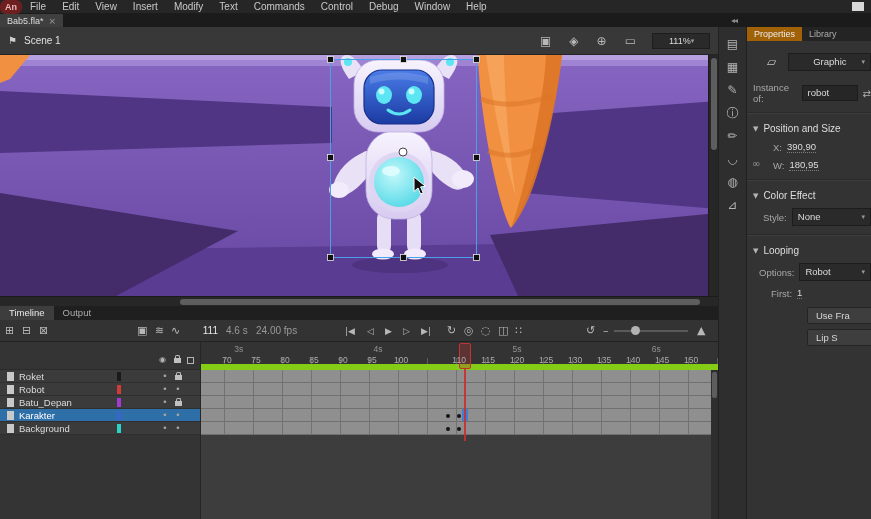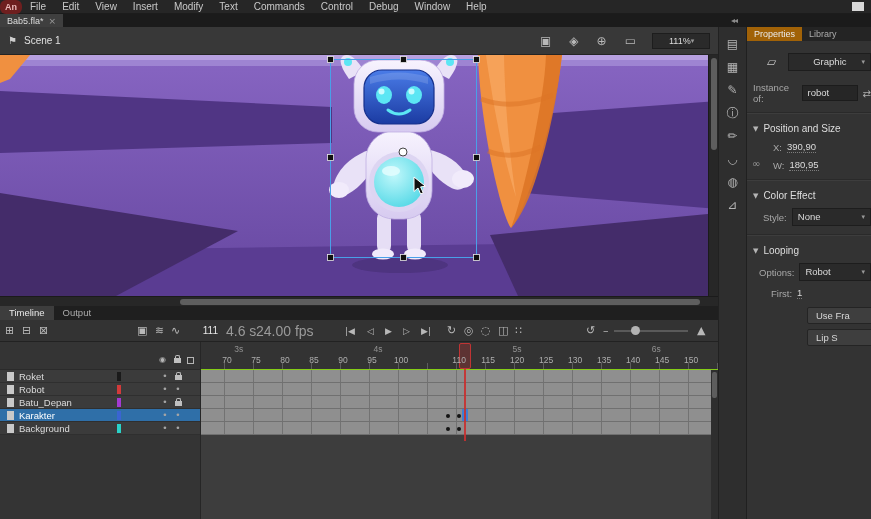--- a/index.html
+++ b/index.html
@@ -64,21 +64,21 @@
 
   
   #timeline { position:absolute; left:0; top:306px; width:718px; height:213px; background:#4c1d95; }
   #tl-tabs { height:14px; background:#1f1f1f; display:flex; }
   .tl-tab { padding:0 9px; line-height:14px; font-size:9.5px; color:#ababab; }
   .tl-tab.active { background:#3d3d3d; color:#eaeaea; }
   #tl-controls { position:relative; height:22px; background:#333333; border-bottom:1px solid #222; }
   .tlc { position:absolute; top:0; line-height:22px; color:#b8b8b8; font-size:11px; text-align:center; font-family:"DejaVu Sans", sans-serif; }
   .tlc.small { font-size:9px; }
   .tlc.num { color:#e8e8e8; font-size:10px; font-family:"Liberation Sans", sans-serif; }
-  .tlc.dim { color:#9a9a9a; font-size:14px; font-family:"Liberation Sans", sans-serif; }
+  .tlc.dim { color:#9a9a9a; font-size:10px; font-family:"Liberation Sans", sans-serif; }
   #zoom-track { position:absolute; left:614px; top:10px; width:74px; height:2px; background:#5a5a5a; }
   #zoom-knob { position:absolute; left:631px; top:6px; width:9px; height:9px; border-radius:50%; background:#b2b2b2; }
 
   #tl-main { position:absolute; left:0; top:36px; right:0; bottom:0; }
   #layers-panel { position:absolute; left:0; top:0; width:200px; bottom:0; background:#343434; }
   #layers-header { position:relative; height:28px; border-bottom:1px solid #2a2a2a; }
   .hdr-ic { position:absolute; top:13px; color:#b5b5b5; font-size:8px; }
   .outline-box { position:absolute; left:187px; top:15px; width:7px; height:7px; border:1px solid #b5b5b5; }
   #layer-list .layer-row { position:relative; height:13px; background:#3b3b3b; border-bottom:1px solid #2f2f2f; display:flex; align-items:center; }
   #layer-list .layer-row.selected { background:#2f6fa8; }
@@ -86,21 +86,21 @@
   .layer-name { font-size:9.5px; color:#dcdcdc; white-space:nowrap; }
   .layer-row.selected .layer-name { color:#ffffff; }
   .layer-swatch { position:absolute; left:117px; top:2px; width:4px; height:9px; }
   .dot { position:absolute; width:10px; text-align:center; color:#a5a5a5; font-size:9px; top:0; line-height:13px; }
   .eye-dot { left:160px; }
   .lock-dot { left:173px; }
   .mini-lock { position:absolute; left:175px; top:5px; width:7px; height:5px; background:#c0c0c0; }
   .mini-lock::before { content:""; position:absolute; top:-3px; left:1px; width:3px; height:3px; border:1px solid #c0c0c0; border-bottom:none; border-radius:2px 2px 0 0; }
 
   #frames-pane { position:absolute; left:200px; top:0; right:0; bottom:0; background:#3d3d3d; border-left:1px solid #262626; overflow:hidden; }
-  #frame-ruler { position:relative; height:28px; background:#333333; border-bottom:1px solid #84cc16; }
+  #frame-ruler { position:relative; height:28px; background:#333333; border-bottom:6px solid #84cc16; }
   #ruler-ticks { position:absolute; left:0; right:0; bottom:0; height:6px; background:repeating-linear-gradient(90deg,#5d5d5d 0 1px,transparent 1px 29px); background-position:23px 0; }
   .sec-label { position:absolute; top:2px; transform:translateX(-50%); color:#929292; font-size:8.5px; }
   .frame-num { position:absolute; top:13px; transform:translateX(-50%); color:#aeaeae; font-size:8.5px; }
   #frame-rows { position:absolute; left:0; top:28px; right:0; }
   .frame-row { position:relative; height:13px; background-color:#8f8f8f; border-bottom:1px solid #707070;
     background-image:repeating-linear-gradient(90deg, rgba(40,40,40,0.28) 0 1px, transparent 1px 29px); background-position:23px 0; }
   .kf { position:absolute; top:5px; width:4px; height:4px; border-radius:50%; background:#141414; }
   .sel-frame { position:absolute; top:0; height:12px; width:6px; background:#3f7fd4; }
   #playhead-head { position:absolute; top:1px; height:26px; width:12px; border:1px solid #c03434; background:rgba(192,52,52,0.3); border-radius:2px; }
   #playhead-line { position:absolute; top:27px; width:2px; height:72px; background:rgba(200,48,48,0.9); }

